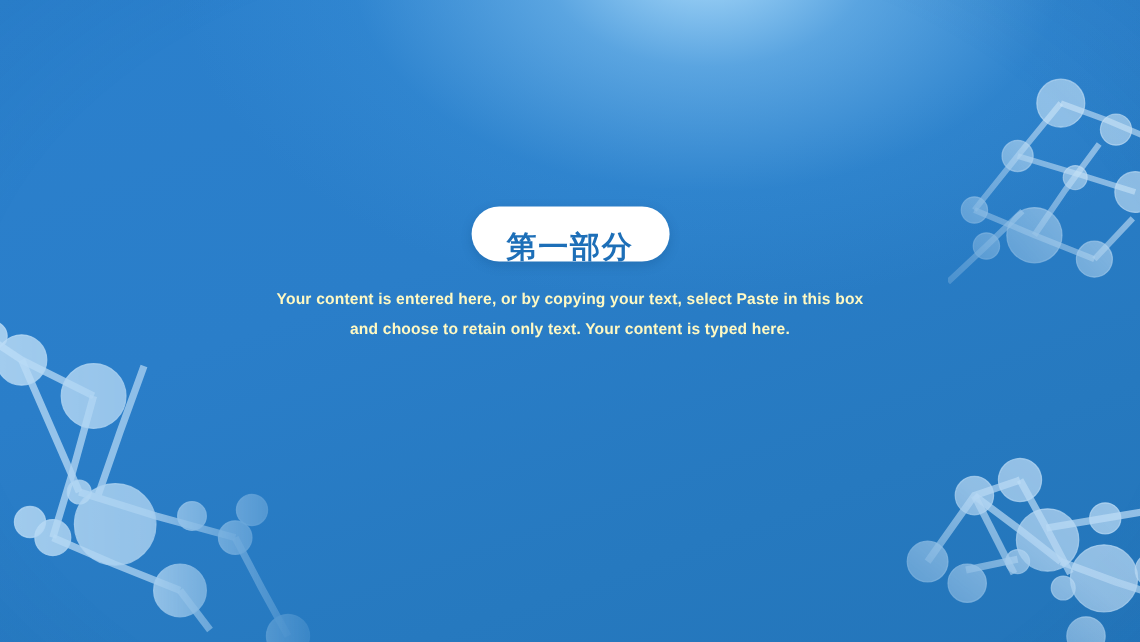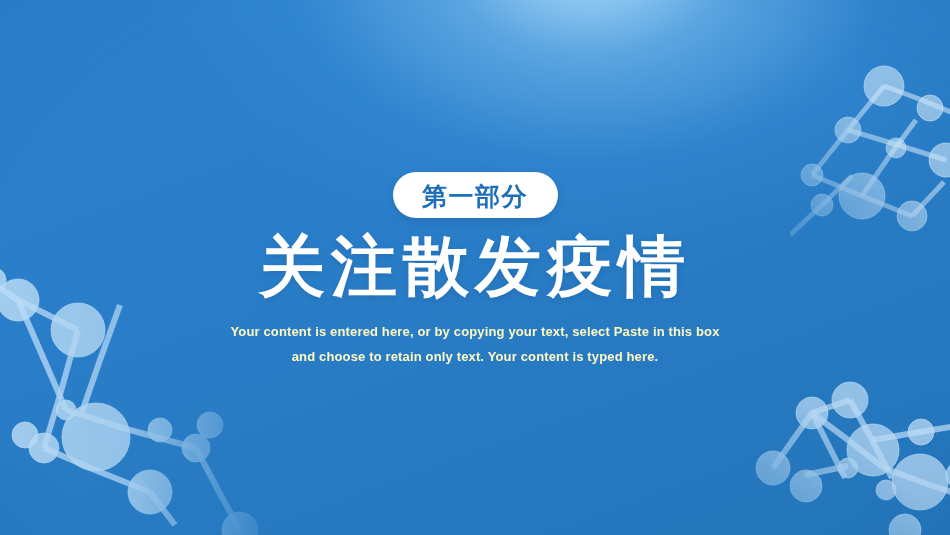--- a/index.html
+++ b/index.html
@@ -42,24 +42,24 @@
   .content {
     position:absolute; left:0; right:0; top:0;
     display:flex; flex-direction:column; align-items:center;
     z-index:6;
   }
 
   .badge {
     margin-top:172px;
     min-width:165px;
     height:46px;
-    padding:12px 26px;
+    padding:0 26px;
     border-radius:23px;
     background:#ffffff;
-    display:flex; align-items:flex-start; justify-content:center;
+    display:flex; align-items:flex-end; justify-content:center;
     box-shadow:0 3px 9px rgba(10,60,110,0.22);
   }
   .badge-text {
     font-size:25px;
     font-weight:bold;
     color:#1d6fb8;
     letter-spacing:1.5px;
     line-height:1;
     white-space:nowrap;
     font-family:"DejaVu Sans","Liberation Sans",sans-serif;
@@ -266,18 +266,17 @@
   </svg>
 
   <div class="bg-vignette"></div>
 
   <div class="content">
 
     <div class="badge">
       <span class="badge-text">第一部分</span>
     </div>
 
-    <div class="title">关注散发疫情</div>
 
     <div class="subtitle">Your content is entered here, or by copying your text, select Paste in this box and choose to retain only text. Your content is typed here.</div>
 
   </div>
 </div>
 
 </body></html>

